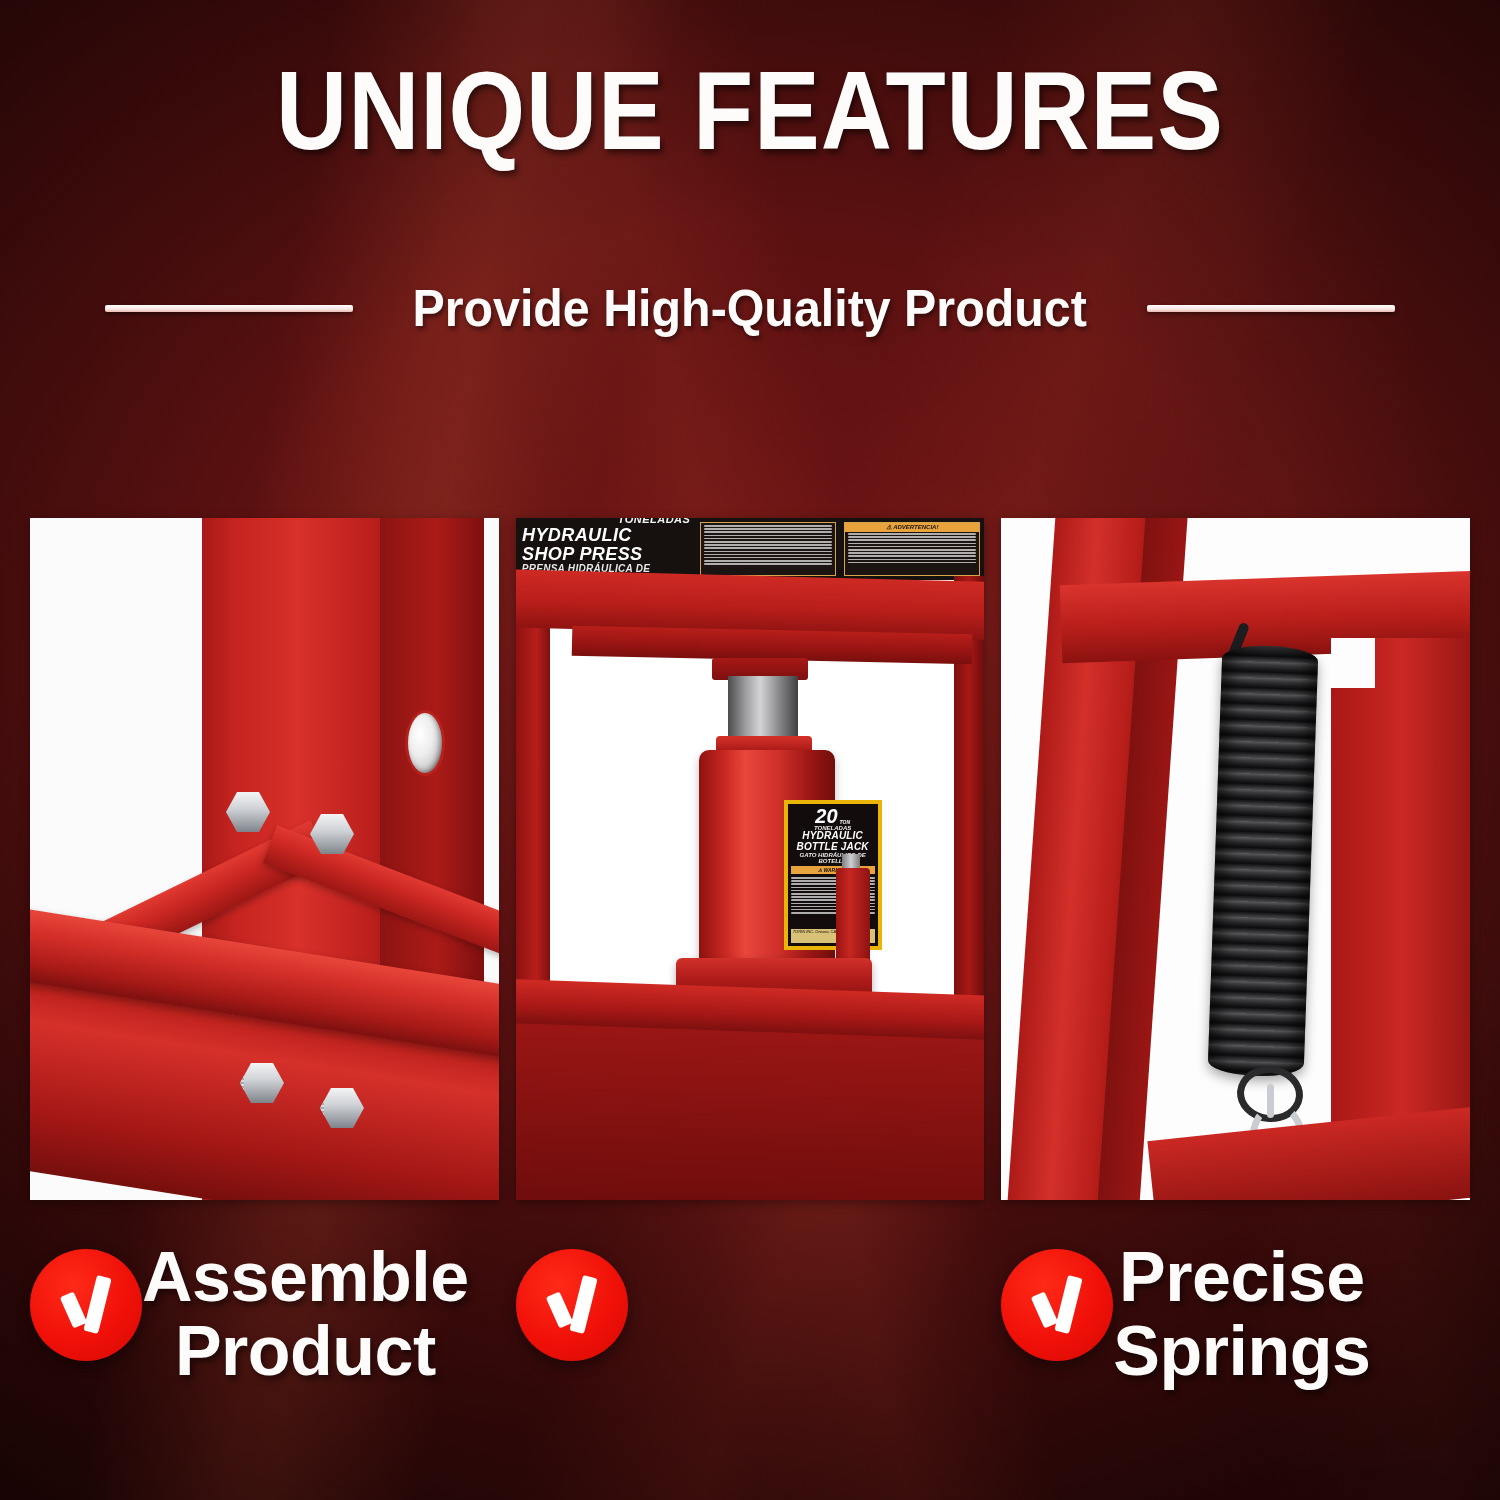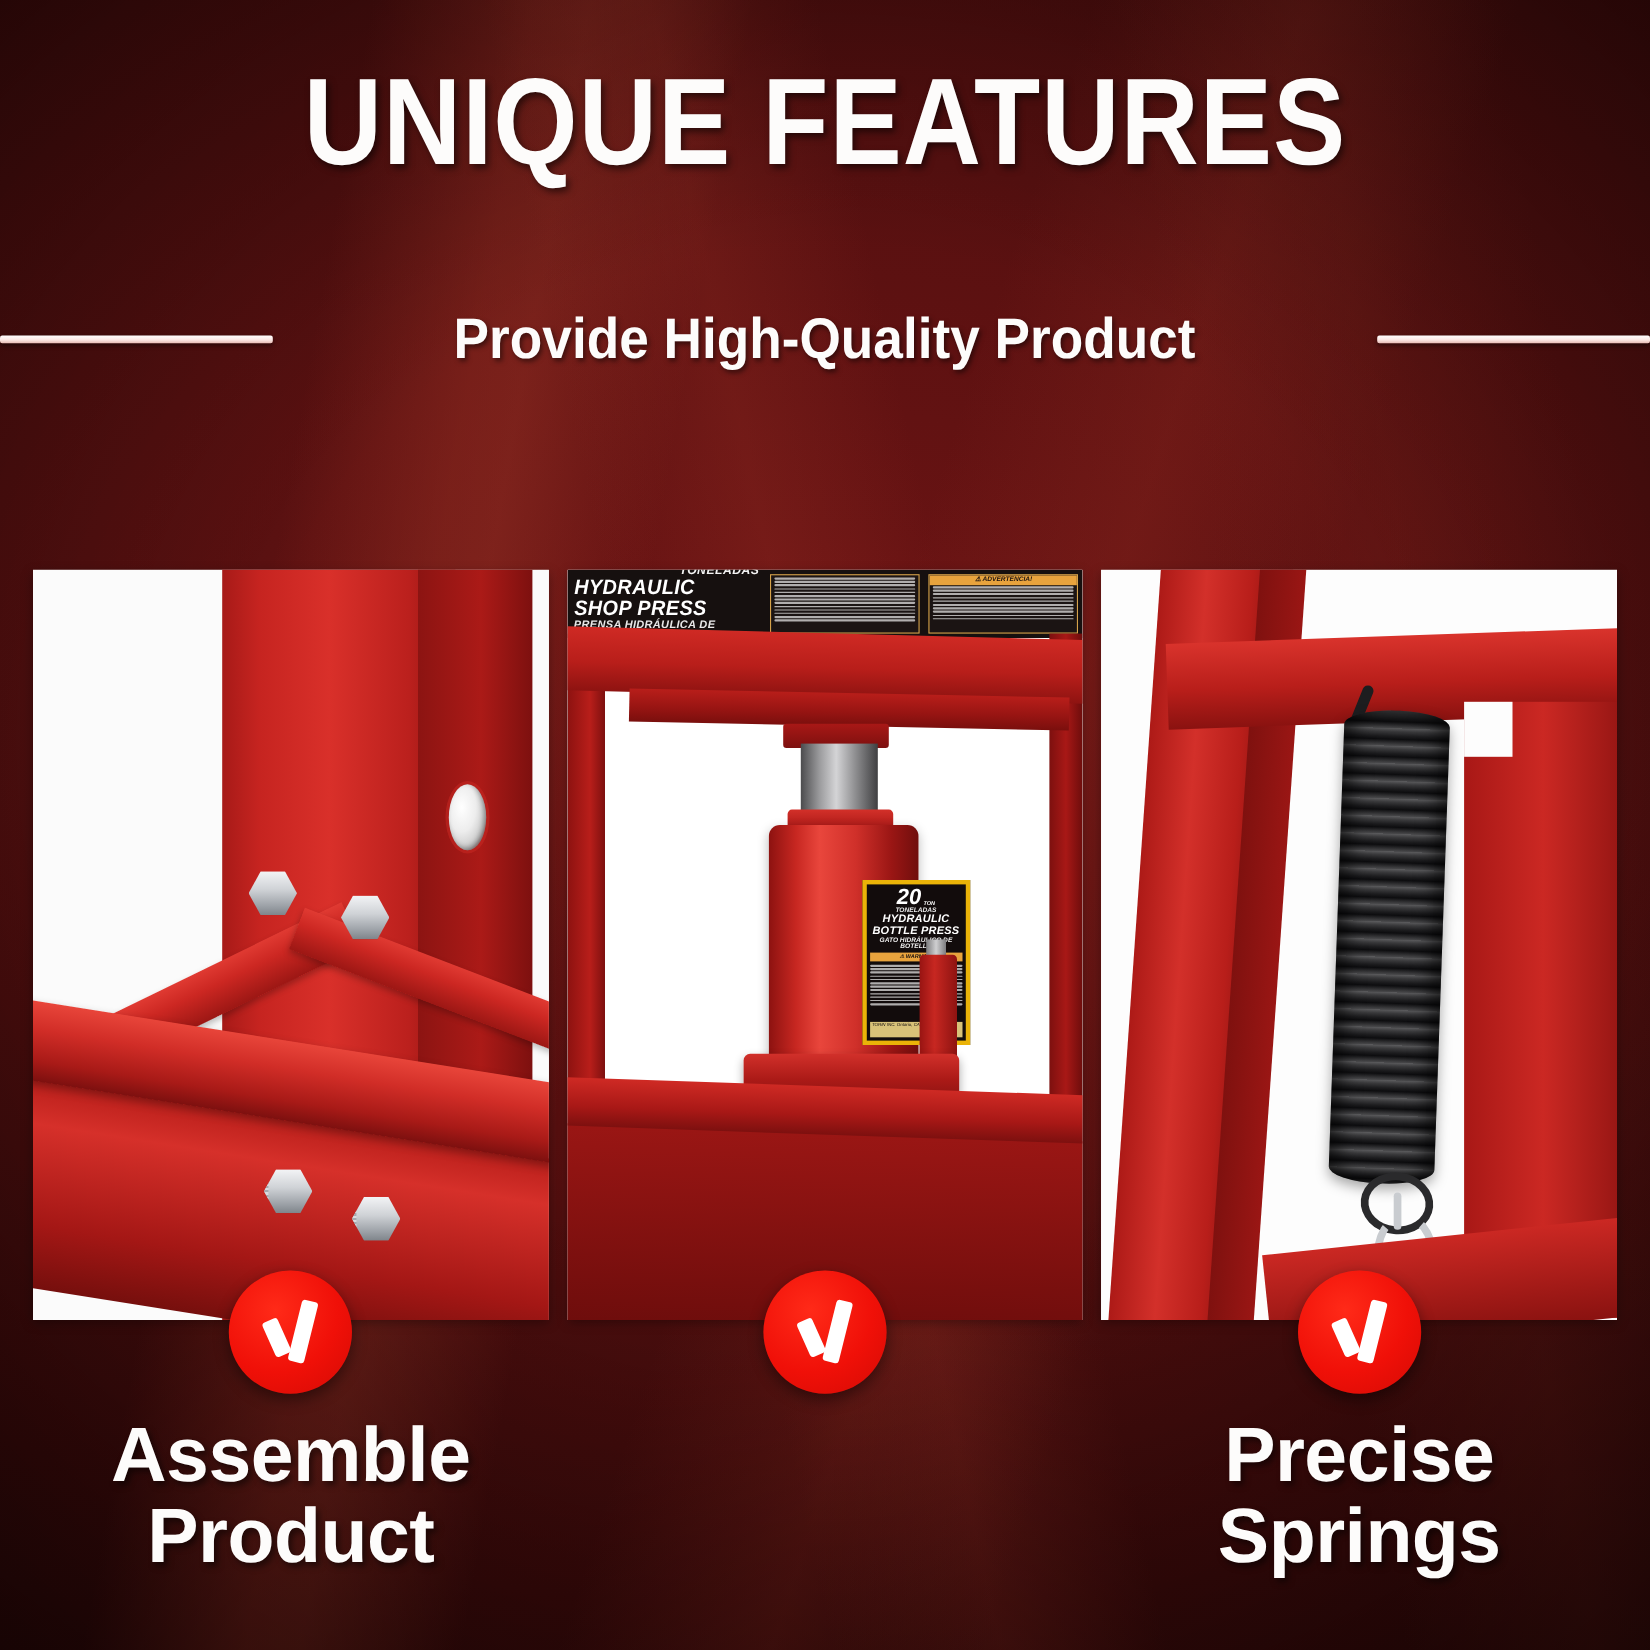--- a/index.html
+++ b/index.html
@@ -77,21 +77,21 @@
     text-shadow: 3px 4px 7px rgba(0,0,0,0.55);
     white-space: nowrap;
   }
   .subtitle-row {
     position: absolute;
     top: 278px;
     left: 0;
     width: 100%;
     display: flex;
     align-items: center;
-    justify-content: space-between;
+    justify-content: center;
     gap: 34px;
   }
   .rule {
     width: 248px;
     height: 7px;
     background: linear-gradient(to bottom, #ffffff 0%, #fde9e6 55%, #e8bdb6 100%);
     border-radius: 2px;
     box-shadow: 0 2px 4px rgba(0,0,0,0.45);
     flex: none;
   }
@@ -384,21 +384,21 @@
     left: 30px;
     width: 1440px;
     height: 300px;
     display: flex;
     gap: 17px;
   }
   .caption-cell {
     flex: 1;
     position: relative;
     display: flex;
-    flex-direction: column;
+    flex-direction: row;
     align-items: center;
   }
   .badge {
     position: relative;
     z-index: 5;
     width: 112px;
     height: 112px;
     border-radius: 50%;
     background: radial-gradient(circle at 38% 32%, #ff2a18 0%, #f01008 55%, #d40a04 100%);
     box-shadow: 0 5px 14px rgba(0,0,0,0.45);
@@ -529,21 +529,21 @@
       <div class="collar"></div>
       <div class="body"></div>
 
       <div class="jacklabel">
         <div class="jl-top">
           <span class="jl-20">20</span>
           <span class="jl-ton">TON</span>
         </div>
         <div class="jl-es">TONELADAS</div>
         <div class="jl-h">HYDRAULIC</div>
-        <div class="jl-h">BOTTLE PRESS</div>
+        <div class="jl-h">BOTTLE JACK</div>
         <div class="jl-es">GATO HIDRÁULICO DE BOTELLA</div>
         <div class="jl-warn">⚠ WARNING</div>
         <div class="microlines" style="margin-top:3px">
           <i></i>
             <i></i>
             <i></i>
             <i></i>
             <i></i>
             <i></i>
             <i></i>

